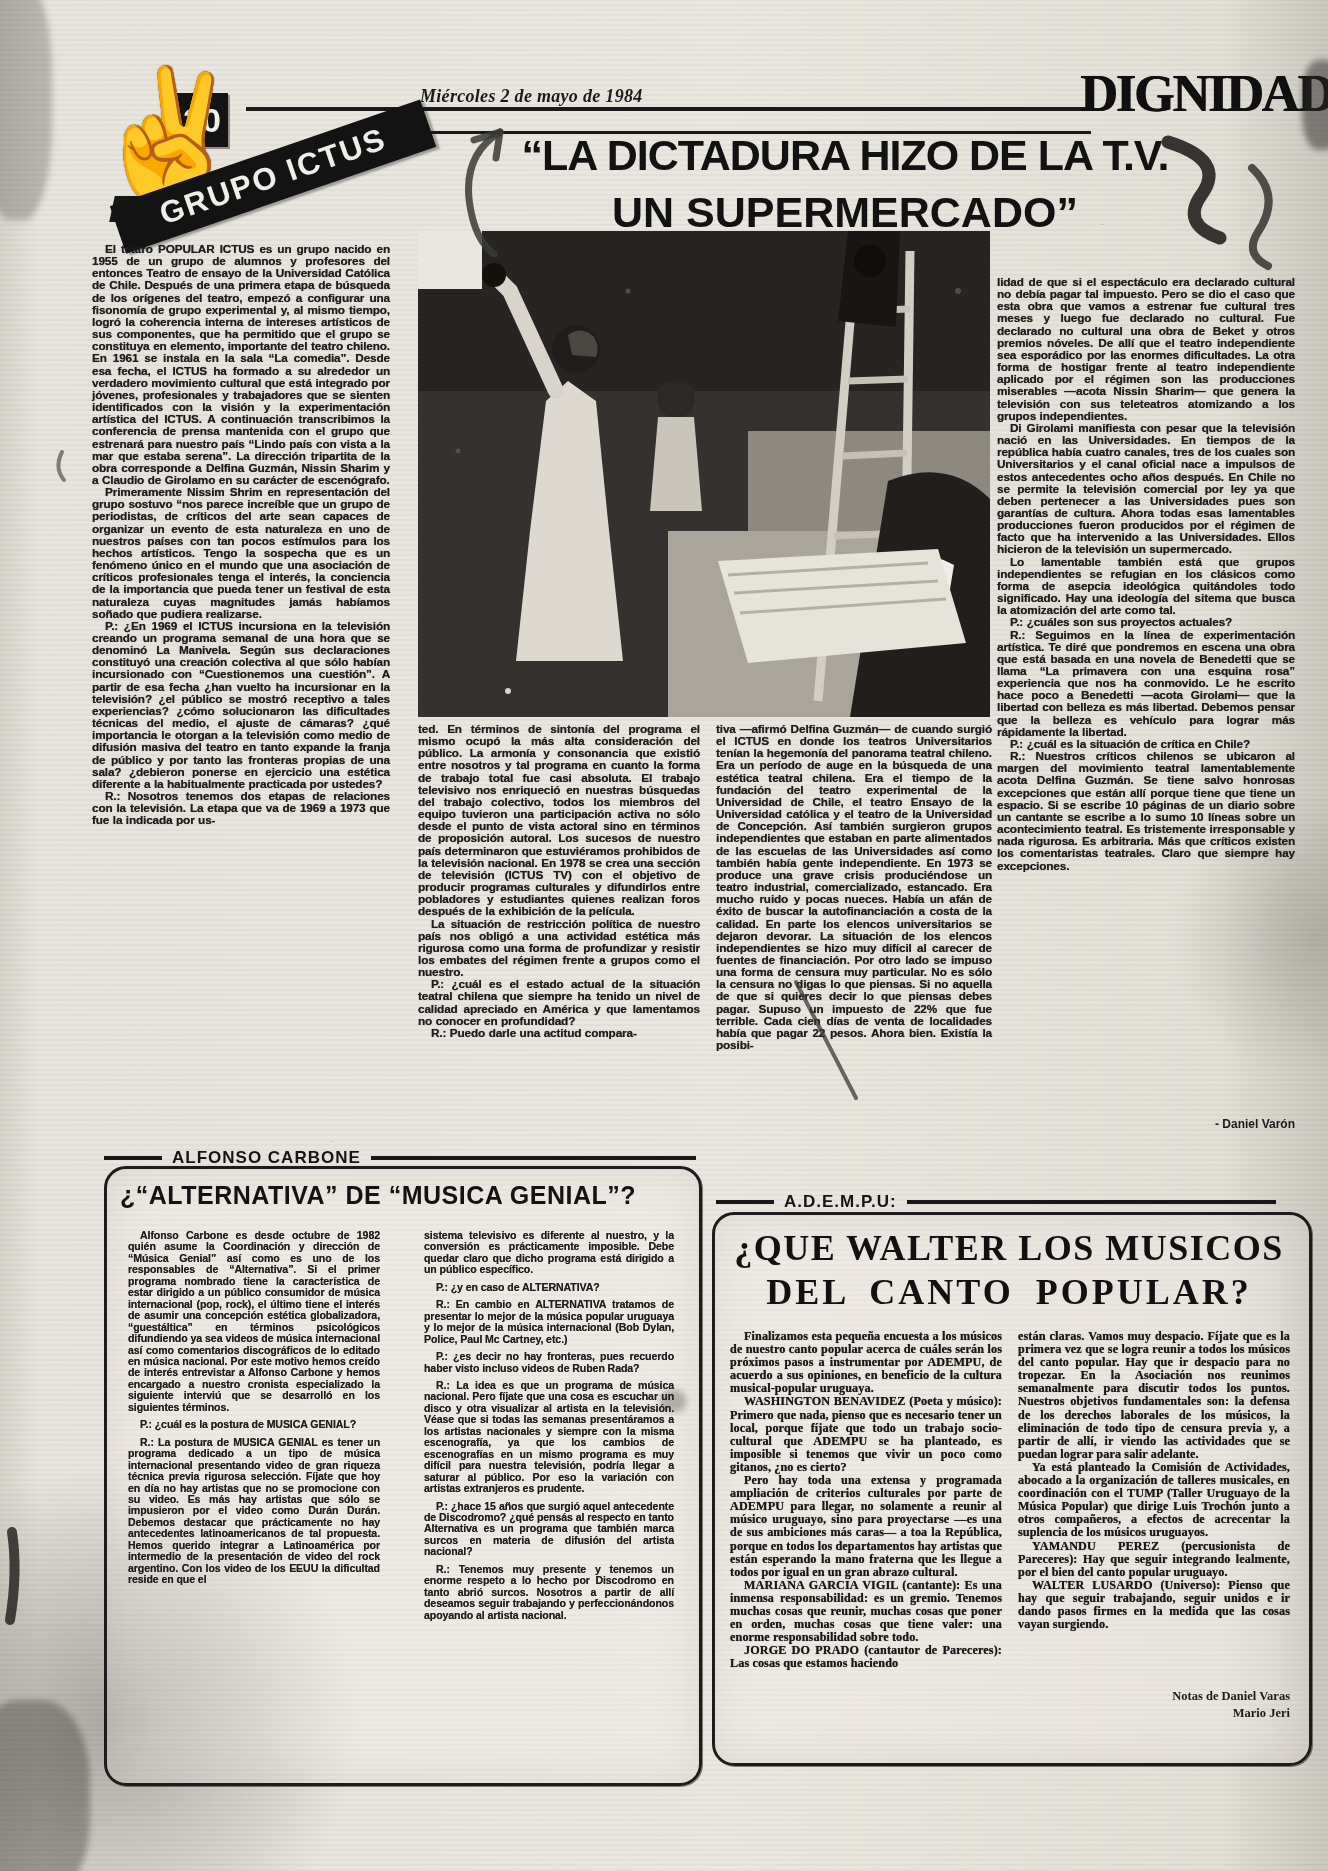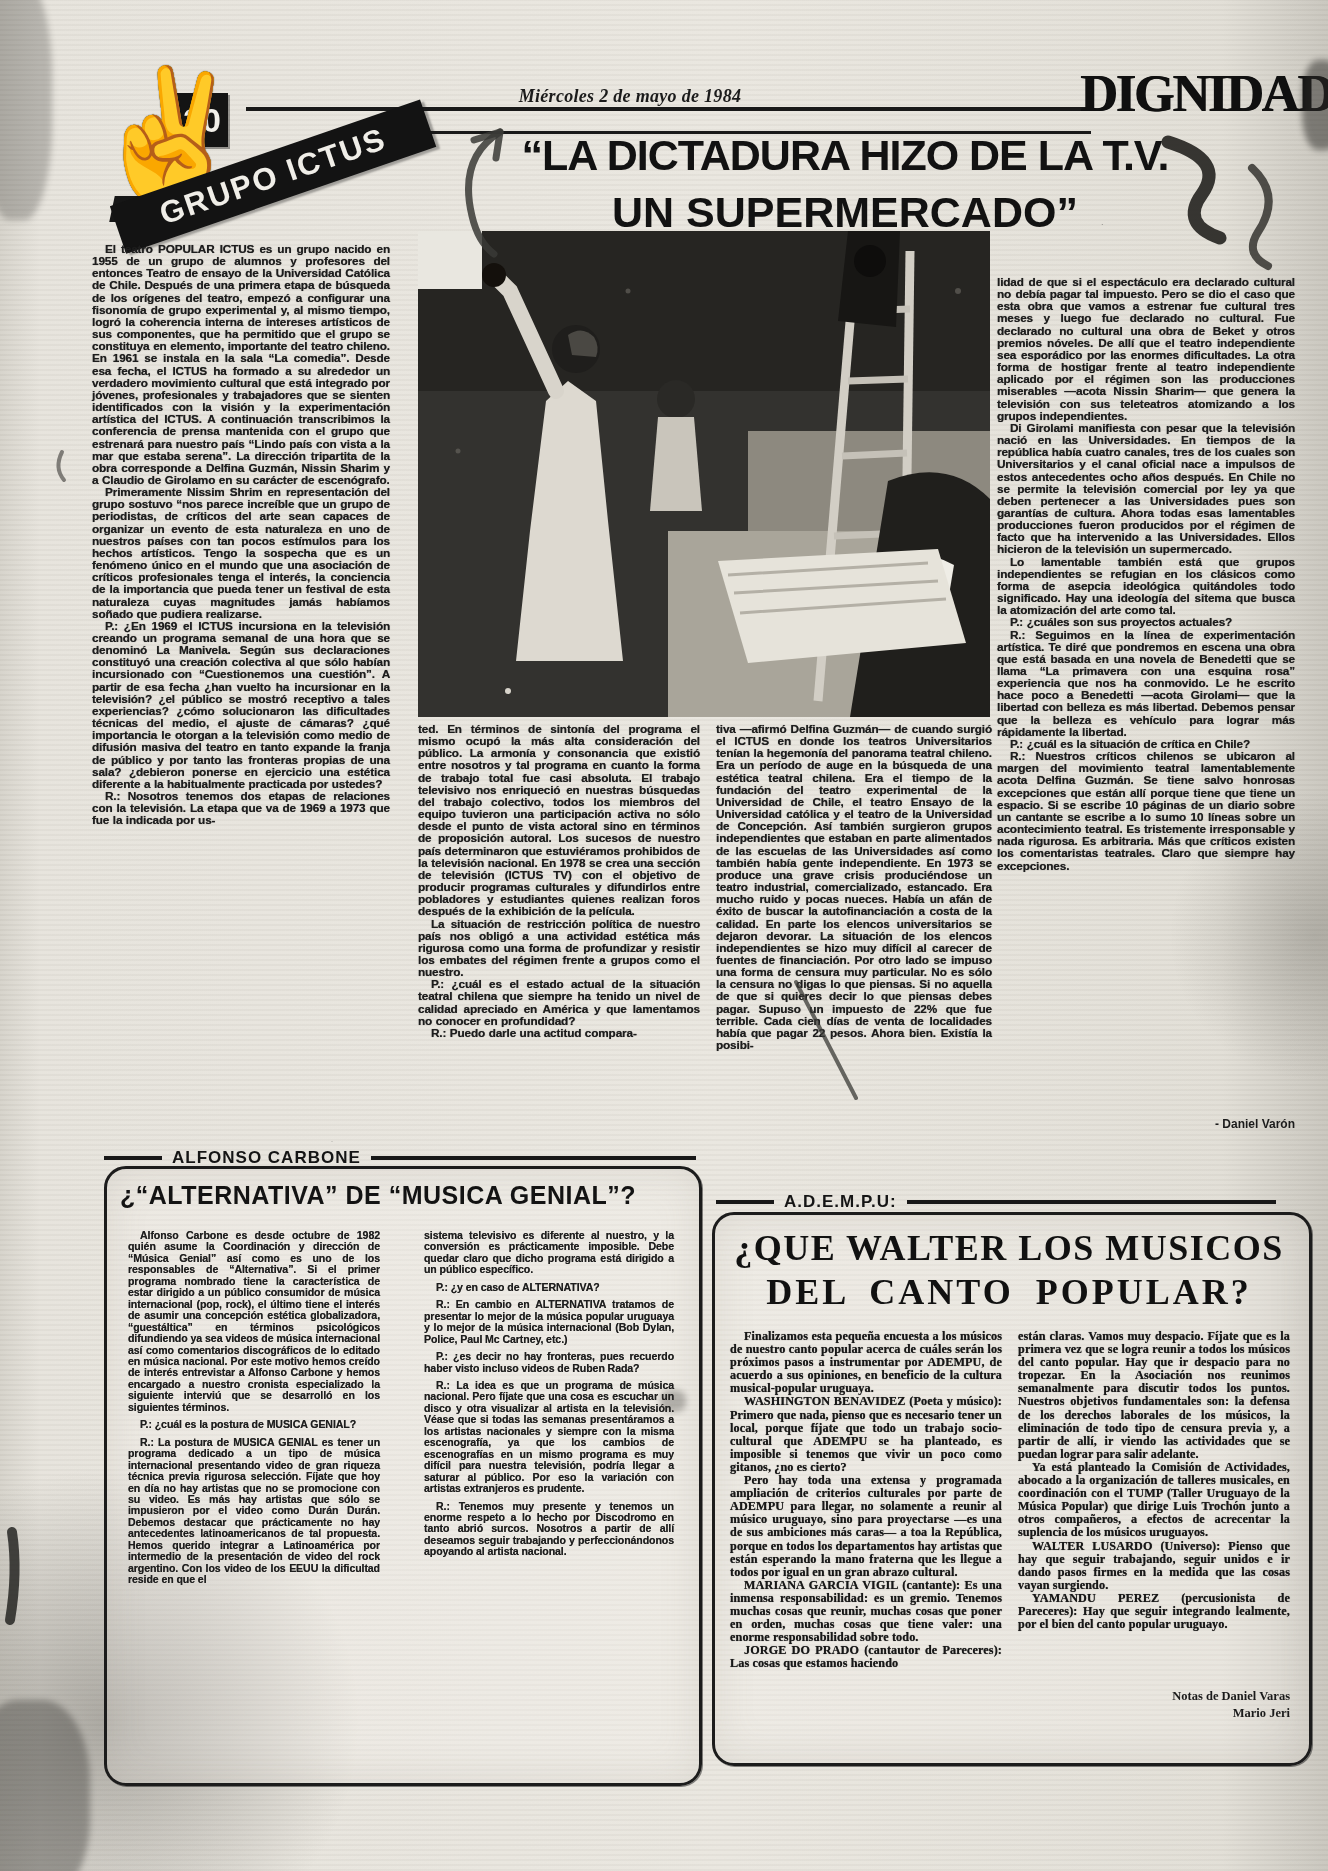--- a/index.html
+++ b/index.html
@@ -13,21 +13,21 @@
       radial-gradient(1.1px 1.1px at 68% 55%, rgba(40,40,40,.4), transparent 60%),
       radial-gradient(1.4px 1.4px at 25% 61%, rgba(40,40,40,.35), transparent 60%),
       repeating-linear-gradient(0deg, rgba(120,115,105,.06) 0 2px, rgba(235,233,226,.05) 2px 5px),
       linear-gradient(90deg,#d6d3cb 0,#e7e4dd 3%,#eae7e0 55%,#e2dfd7 92%,#c9c6be 100%);
     font-family:"Liberation Sans",sans-serif;color:#1b1b1b;}
   .abs{position:absolute;}
   .noint{cursor:default;}
   
   #rule-a{left:246px;top:107px;width:845px;height:4px;background:#191919;}
   #rule-b{left:430px;top:131px;width:661px;height:3px;background:#191919;}
-  #date{left:420px;top:85px;width:420px;text-align:center;font:bold italic 18px/22px "Liberation Serif",serif;letter-spacing:.3px;}
+  #date{left:420px;top:85px;width:420px;font:bold italic 18px/22px "Liberation Serif",serif;letter-spacing:.3px;}
   #masthead{left:1080px;top:68px;width:248px;font:bold 52px/52px "Liberation Serif",serif;letter-spacing:-2px;color:#101010;text-shadow:1px 0 0 #101010;}
   #pagenum{left:176px;top:93px;width:52px;height:54px;background:#141414;color:#f2f0ea;font:bold 34px/54px "Liberation Sans",sans-serif;text-align:center;box-shadow:2px 2px 0 rgba(20,20,20,.4);}
   #hand{left:88px;top:56px;width:120px;height:175px;font-size:130px;line-height:160px;color:#1a1a1a;text-shadow:0 0 1px #111;}
   #hand-cuff{left:112px;top:196px;width:82px;height:26px;background:#161616;transform:skewX(-12deg);}
   #banner{left:118px;top:205px;width:328px;height:50px;background:#131313;transform:rotate(-19deg);transform-origin:left center;
     color:#f0eee8;font:bold 31px/50px "Liberation Sans",sans-serif;text-align:center;letter-spacing:2px;box-shadow:3px 3px 2px rgba(30,30,30,.35);}
   #headline1{left:505px;top:131px;width:680px;font:bold 43px/48px "Liberation Sans",sans-serif;letter-spacing:-1px;text-align:center;color:#121212;}
   #headline2{left:505px;top:188px;width:680px;font:bold 43px/48px "Liberation Sans",sans-serif;letter-spacing:0;text-align:center;color:#121212;}
   
   #photo{left:418px;top:231px;width:572px;height:486px;}
@@ -160,20 +160,21 @@
       <p>Alfonso Carbone es desde octubre de 1982 quién asume la Coordinación y dirección de “Música Genial” así como es uno de los responsables de “Alternativa”. Si el primer programa nombrado tiene la característica de estar dirigido a un público consumidor de música internacional (pop, rock), el último tiene el interés de asumir una concepción estética globalizadora, “guestáltica” en términos psicológicos difundiendo ya sea videos de música internacional así como comentarios discográficos de lo editado en música nacional. Por este motivo hemos creído de interés entrevistar a Alfonso Carbone y hemos encargado a nuestro cronista especializado la siguiente interviú que se desarrolló en los siguientes términos.</p>
       <p>P.: ¿cuál es la postura de MUSICA GENIAL?</p>
       <p>R.: La postura de MUSICA GENIAL es tener un programa dedicado a un tipo de música internacional presentando video de gran riqueza técnica previa rigurosa selección. Fíjate que hoy en día no hay artistas que no se promocione con su video. Es más hay artistas que sólo se impusieron por el video como Durán Durán. Debemos destacar que prácticamente no hay antecedentes latinoamericanos de tal propuesta. Hemos querido integrar a Latinoamérica por intermedio de la presentación de video del rock argentino. Con los video de los EEUU la dificultad reside en que el</p>
     </div>
   <div class="boxcol cont" id="alt-c2">
       <p>sistema televisivo es diferente al nuestro, y la conversión es prácticamente imposible. Debe quedar claro que dicho programa está dirigido a un público específico.</p>
       <p>P.: ¿y en caso de ALTERNATIVA?</p>
       <p>R.: En cambio en ALTERNATIVA tratamos de presentar lo mejor de la música popular uruguaya y lo mejor de la música internacional (Bob Dylan, Police, Paul Mc Cartney, etc.)</p>
       <p>P.: ¿es decir no hay fronteras, pues recuerdo haber visto incluso videos de Ruben Rada?</p>
       <p>R.: La idea es que un programa de música nacional. Pero fíjate que una cosa es escuchar un disco y otra visualizar al artista en la televisión. Véase que si todas las semanas presentáramos a los artistas nacionales y siempre con la misma escenografía, ya que los cambios de escenografías en un mismo programa es muy difícil para nuestra televisión, podría llegar a saturar al público. Por eso la variación con artistas extranjeros es prudente.</p>
+      <p>P.: ¿hace 15 años que surgió aquel antecedente de Discodromo? ¿qué pensás al respecto en tanto Alternativa es un programa que también marca surcos en materia de difusión del artista nacional?</p>
       <p>R.: Tenemos muy presente y tenemos un enorme respeto a lo hecho por Discodromo en tanto abrió surcos. Nosotros a partir de allí deseamos seguir trabajando y perfeccionándonos apoyando al artista nacional.</p>
     </div>
 
   <div class="abs boxlabel" id="label-adempu">
     <span class="rl" style="width:58px"></span>
     <span style="padding:0 10px">A.D.E.M.P.U:</span>
     <span class="rl" style="flex:1"></span>
   </div>
   <div class="abs bigbox" id="box-adempu"></div>
   <div class="abs noint" id="adempu-title1">¿QUE WALTER LOS MUSICOS</div>
@@ -181,22 +182,22 @@
   <div class="scol" id="adempu-c1">
       <p>Finalizamos esta pequeña encuesta a los músicos de nuestro canto popular acerca de cuáles serán los próximos pasos a instrumentar por ADEMPU, de acuerdo a sus opiniones, en beneficio de la cultura musical-popular uruguaya.</p>
       <p>WASHINGTON BENAVIDEZ (Poeta y músico): Primero que nada, pienso que es necesario tener un local, porque fíjate que todo un trabajo socio-cultural que ADEMPU se ha planteado, es imposible si tenemos que vivir un poco como gitanos, ¿no es cierto?</p>
       <p>Pero hay toda una extensa y programada ampliación de criterios culturales por parte de ADEMPU para llegar, no solamente a reunir al músico uruguayo, sino para proyectarse —es una de sus ambiciones más caras— a toa la República, porque en todos los departamentos hay artistas que están esperando la mano fraterna que les llegue a todos por igual en un gran abrazo cultural.</p>
       <p>MARIANA GARCIA VIGIL (cantante): Es una inmensa responsabilidad: es un gremio. Tenemos muchas cosas que reunir, muchas cosas que poner en orden, muchas cosas que tiene valer: una enorme responsabilidad sobre todo.</p>
       <p>JORGE DO PRADO (cantautor de Pareceres): Las cosas que estamos haciendo</p>
     </div>
   <div class="scol cont" id="adempu-c2">
       <p>están claras. Vamos muy despacio. Fíjate que es la primera vez que se logra reunir a todos los músicos del canto popular. Hay que ir despacio para no tropezar. En la Asociación nos reunimos semanalmente para discutir todos los puntos. Nuestros objetivos fundamentales son: la defensa de los derechos laborales de los músicos, la eliminación de todo tipo de censura previa y, a partir de allí, ir viendo las actividades que se puedan lograr para salir adelante.</p>
       <p>Ya está planteado la Comisión de Actividades, abocado a la organización de talleres musicales, en coordinación con el TUMP (Taller Uruguayo de la Música Popular) que dirige Luis Trochón junto a otros compañeros, a efectos de acrecentar la suplencia de los músicos uruguayos.</p>
+      <p>YAMANDU PEREZ (percusionista de Pareceres): Hay que seguir integrando lealmente, por el bien del canto popular uruguayo.</p>
       <p>WALTER LUSARDO (Universo): Pienso que hay que seguir trabajando, seguir unidos e ir dando pasos firmes en la medida que las cosas vayan surgiendo.</p>
-      <p>YAMANDU PEREZ (percusionista de Pareceres): Hay que seguir integrando lealmente, por el bien del canto popular uruguayo.</p>
     </div>
   <div class="abs noint" id="adempu-notes">
     <div>Notas de Daniel Varas</div>
     <div>Mario Jeri</div>
   </div>
 
   <svg class="abs" id="pen" viewBox="0 0 1328 1871">
     <g stroke="#3a3936" fill="none" stroke-linecap="round">
       <path d="M500 132 q-42 26 -28 84 q6 26 22 38" stroke-width="7" opacity=".85"></path>
       <path d="M500 132 l-26 8 M500 132 l-4 26" stroke-width="7" opacity=".85"></path>

